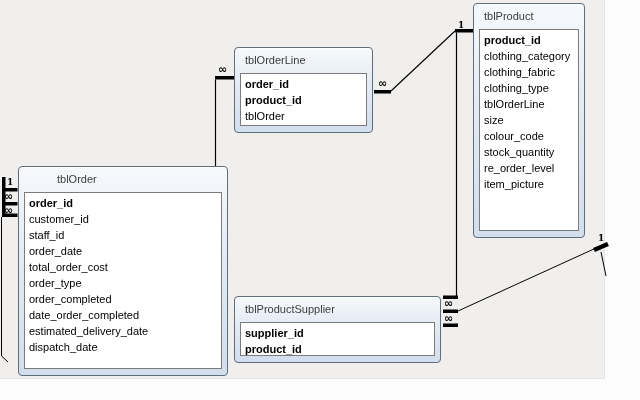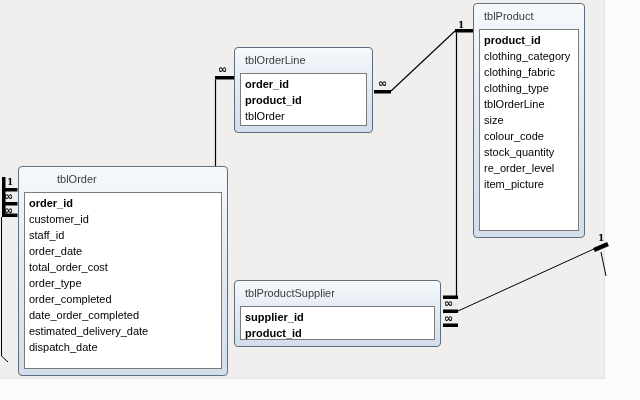--- a/index.html
+++ b/index.html
@@ -145,21 +145,21 @@
       <div class="field">clothing_type</div>
       <div class="field">tblOrderLine</div>
       <div class="field">size</div>
       <div class="field">colour_code</div>
       <div class="field">stock_quantity</div>
       <div class="field">re_order_level</div>
       <div class="field">item_picture</div>
     </div>
 </div>
 
-<div class="table" style="left:234px;top:280px;width:205px;height:65px;">
+<div class="table" style="left:234px;top:296px;width:205px;height:65px;">
   <div class="table-header">
     <span>tblProductSupplier</span>
   </div>
   <div class="table-fields">
       <div class="field pk">supplier_id</div>
       <div class="field pk">product_id</div>
     </div>
 </div>
 
 </body></html>

